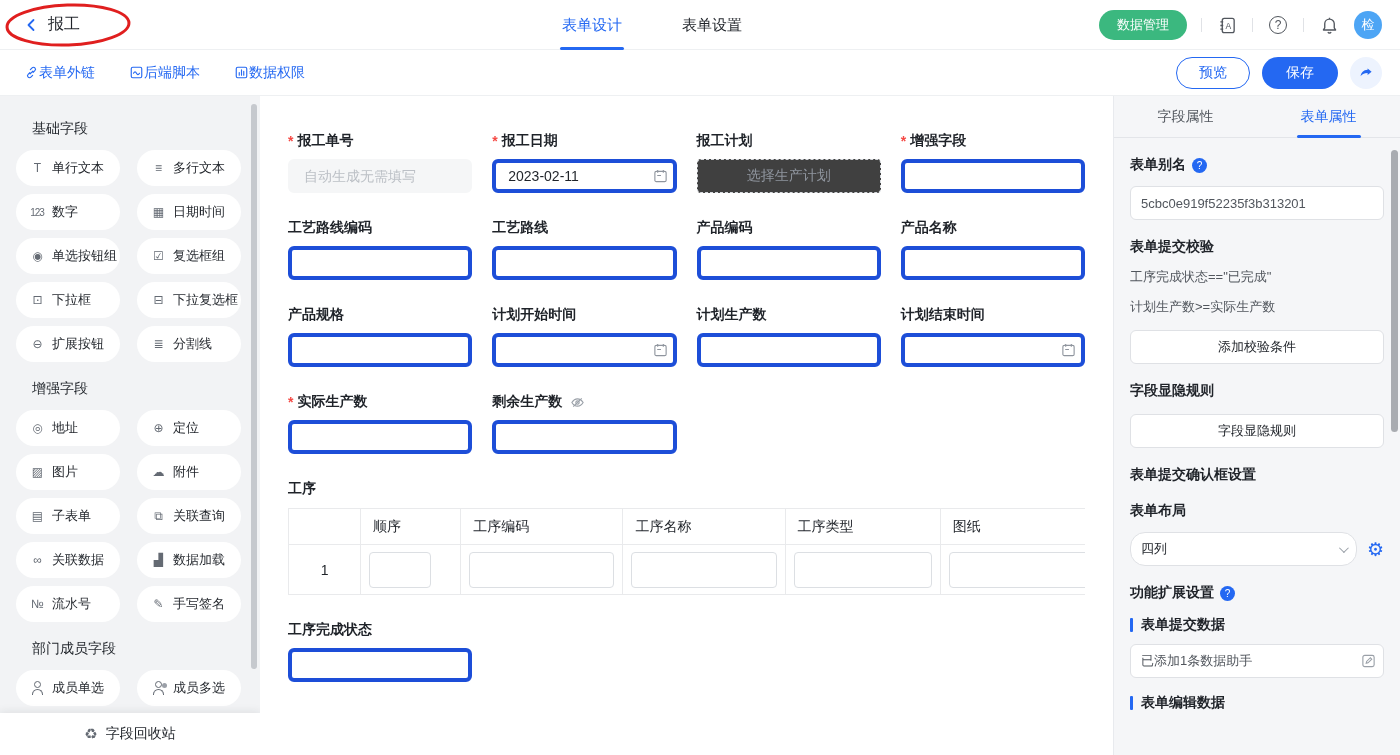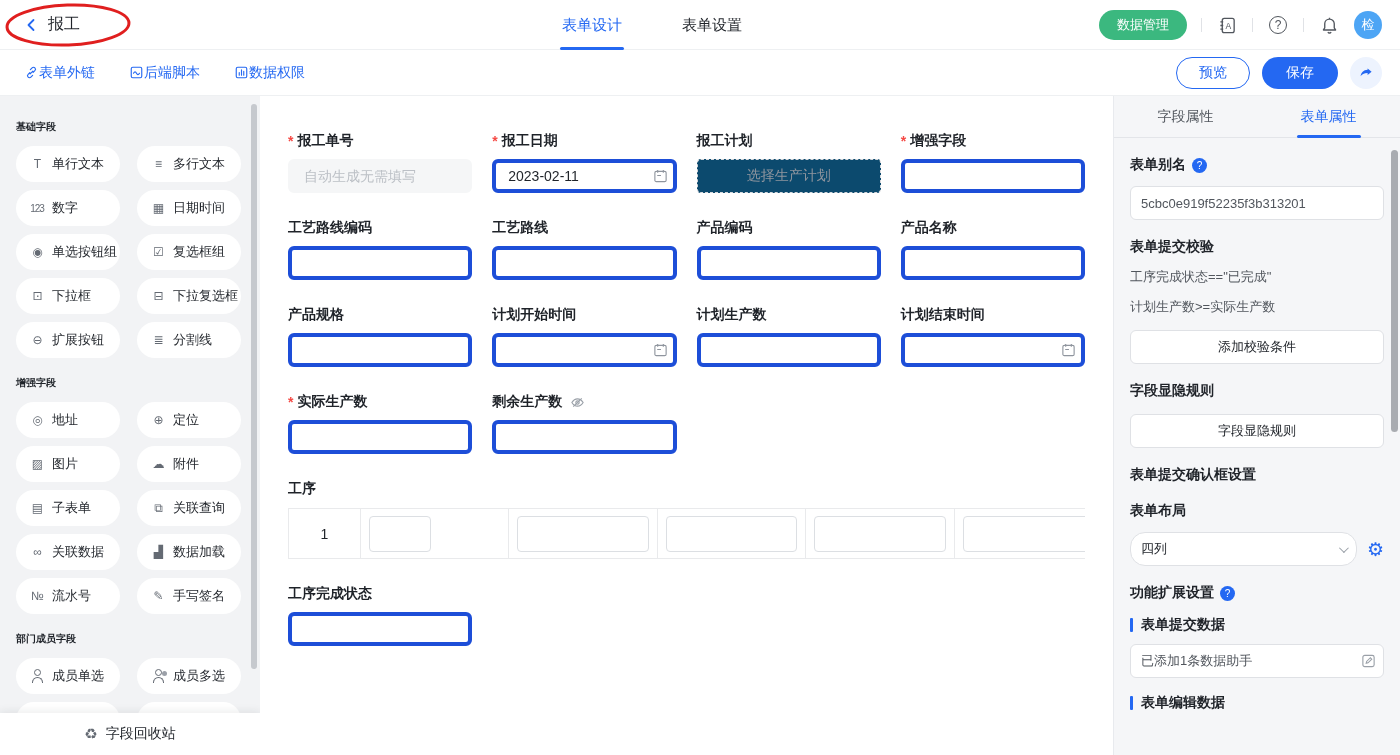--- a/index.html
+++ b/index.html
@@ -28,21 +28,21 @@
   .tlinks { display:flex; gap:34px; padding-left:24px; }
   .tlink { display:flex; align-items:center; gap:0; color:#2468f2; font-size:14px; cursor:pointer; }
   .tright { position:absolute; right:18px; display:flex; align-items:center; gap:12px; }
   .btn-outline { height:32px; padding:0 22px; border-radius:16px; background:#fff; border:1px solid #2468f2; color:#2468f2; font-size:14px; cursor:pointer; }
   .btn-primary { height:32px; padding:0 24px; border-radius:16px; background:#2468f2; border:none; color:#fff; font-size:14px; cursor:pointer; }
   .btn-share { width:32px; height:32px; border-radius:50%; background:#edf3fe; border:none; display:flex; align-items:center; justify-content:center; cursor:pointer; }
 
   
   .sidebar { position:absolute; top:96px; left:0; bottom:0; width:260px; background:#f2f3f5; overflow:hidden; }
   .sb-inner { padding:20px 14px 0 16px; }
-  .sb-title { font-size:10px; font-weight:700; margin:4px 0 12px; }
+  .sb-title { font-size:14px; font-weight:400; margin:4px 16px 12px; }
   .sb-grid { display:grid; grid-template-columns:104px 104px; column-gap:17px; row-gap:8px; margin-bottom:18px; }
   .pill { height:36px; background:#fff; border-radius:18px; display:flex; align-items:center; gap:7px; padding:0 0 0 13px; font-size:13px; color:#1f2329; cursor:grab; white-space:nowrap; }
   .pill .glyph { width:16px; text-align:center; color:#646a73; font-size:12px; flex:none; letter-spacing:-1px; }
   .icon-member { position:relative; width:16px; height:14px; display:inline-block; flex:none; }
   .icon-member::before { content:""; position:absolute; left:5px; top:0; width:5px; height:5px; border:1.4px solid #646a73; border-radius:50%; }
   .icon-member::after { content:""; position:absolute; left:3px; top:8px; width:9px; height:5px; border:1.4px solid #646a73; border-bottom:none; border-radius:6px 6px 0 0; }
   .icon-members::before { box-shadow:6px 1px 0 -1px #9ba0a8; }
   .sb-scrollthumb { position:absolute; right:3px; top:8px; width:6px; height:565px; background:#c6c9ce; border-radius:3px; }
   .recycle-bar { position:absolute; left:0; right:0; bottom:0; height:42px; background:#fff; box-shadow:0 -2px 8px rgba(31,35,41,.08); display:flex; align-items:center; justify-content:center; gap:8px; font-size:14px; cursor:pointer; }
   .recycle-bar .glyph { color:#646a73; font-size:15px; }
@@ -52,21 +52,21 @@
   .fgrid { display:grid; grid-template-columns:repeat(4,1fr); column-gap:20px; row-gap:26px; margin-bottom:26px; }
   .field { cursor:pointer; }
   .flabel { display:flex; align-items:center; font-size:14px; font-weight:700; margin-bottom:9px; gap:4px; }
   .req { color:#f54a45; font-weight:700; }
   .input-wrap { position:relative; }
   .finput { width:100%; height:34px; border:4px solid #1d4ed8; border-radius:6px; background:#fff; font-size:14px; padding:0 12px; color:#1f2329; font-family:inherit; outline:none; }
   .finput::placeholder { color:#bcc0c6; }
   .finput.disabled { background:#f5f6f7; border-color:#f5f6f7; }
   .finput.with-icon { padding-right:30px; }
   .input-icon { position:absolute; right:9px; top:50%; transform:translateY(-50%); pointer-events:none; display:flex; }
-  .dashed-btn { width:100%; height:34px; border:1px dashed #d4d7db; border-radius:4px; background:#0c4a6e; color:#8f959e; font-size:14px; cursor:pointer; }
+  .dashed-btn { width:100%; height:34px; border:1px dashed #d4d7db; border-radius:4px; background:#404040; color:#8f959e; font-size:14px; cursor:pointer; }
   .eye-icon { margin-left:4px; display:flex; cursor:pointer; }
 
   .subtable-block { margin-bottom:26px; }
   .subtable-label { font-size:14px; font-weight:700; margin-bottom:10px; }
   .subtable-clip { width:100%; overflow:hidden; }
   .subtable { width:815px; border:1px solid #e9eaec; border-collapse:collapse; table-layout:fixed; }
   .subtable th, .subtable td { border:1px solid #e9eaec; font-weight:400; text-align:left; }
   .subtable th { height:36px; padding:0 12px; font-size:14px; color:#1f2329; background:#fff; }
   .subtable td { height:50px; padding:6px 8px; }
   .subtable .idx-col { width:72px; text-align:center; font-size:14px; }
@@ -417,20 +417,28 @@
         </div>
         <input class="finput" style="">
       </div>
     </div>
 
     <div class="subtable-block">
       <div class="subtable-label">工序</div>
       <div class="subtable-clip">
         <table class="subtable">
           <tbody>
+              <tr>
+            <th class="idx-col"></th>
+            <th style="width:100px;">顺序</th>
+            <th style="width:162px;">工序编码</th>
+            <th style="width:162px;">工序名称</th>
+            <th style="width:155px;">工序类型</th>
+            <th style="width:162px;">图纸</th>
+          </tr>
           <tr>
             <td class="idx-col">1</td>
             <td><input class="cell-input" style="width: 62px;"></td>
             <td><input class="cell-input" style=""></td>
             <td><input class="cell-input" style=""></td>
             <td><input class="cell-input" style=""></td>
             <td><input class="cell-input" style=""></td>
           </tr>
         </tbody>
           </table>

